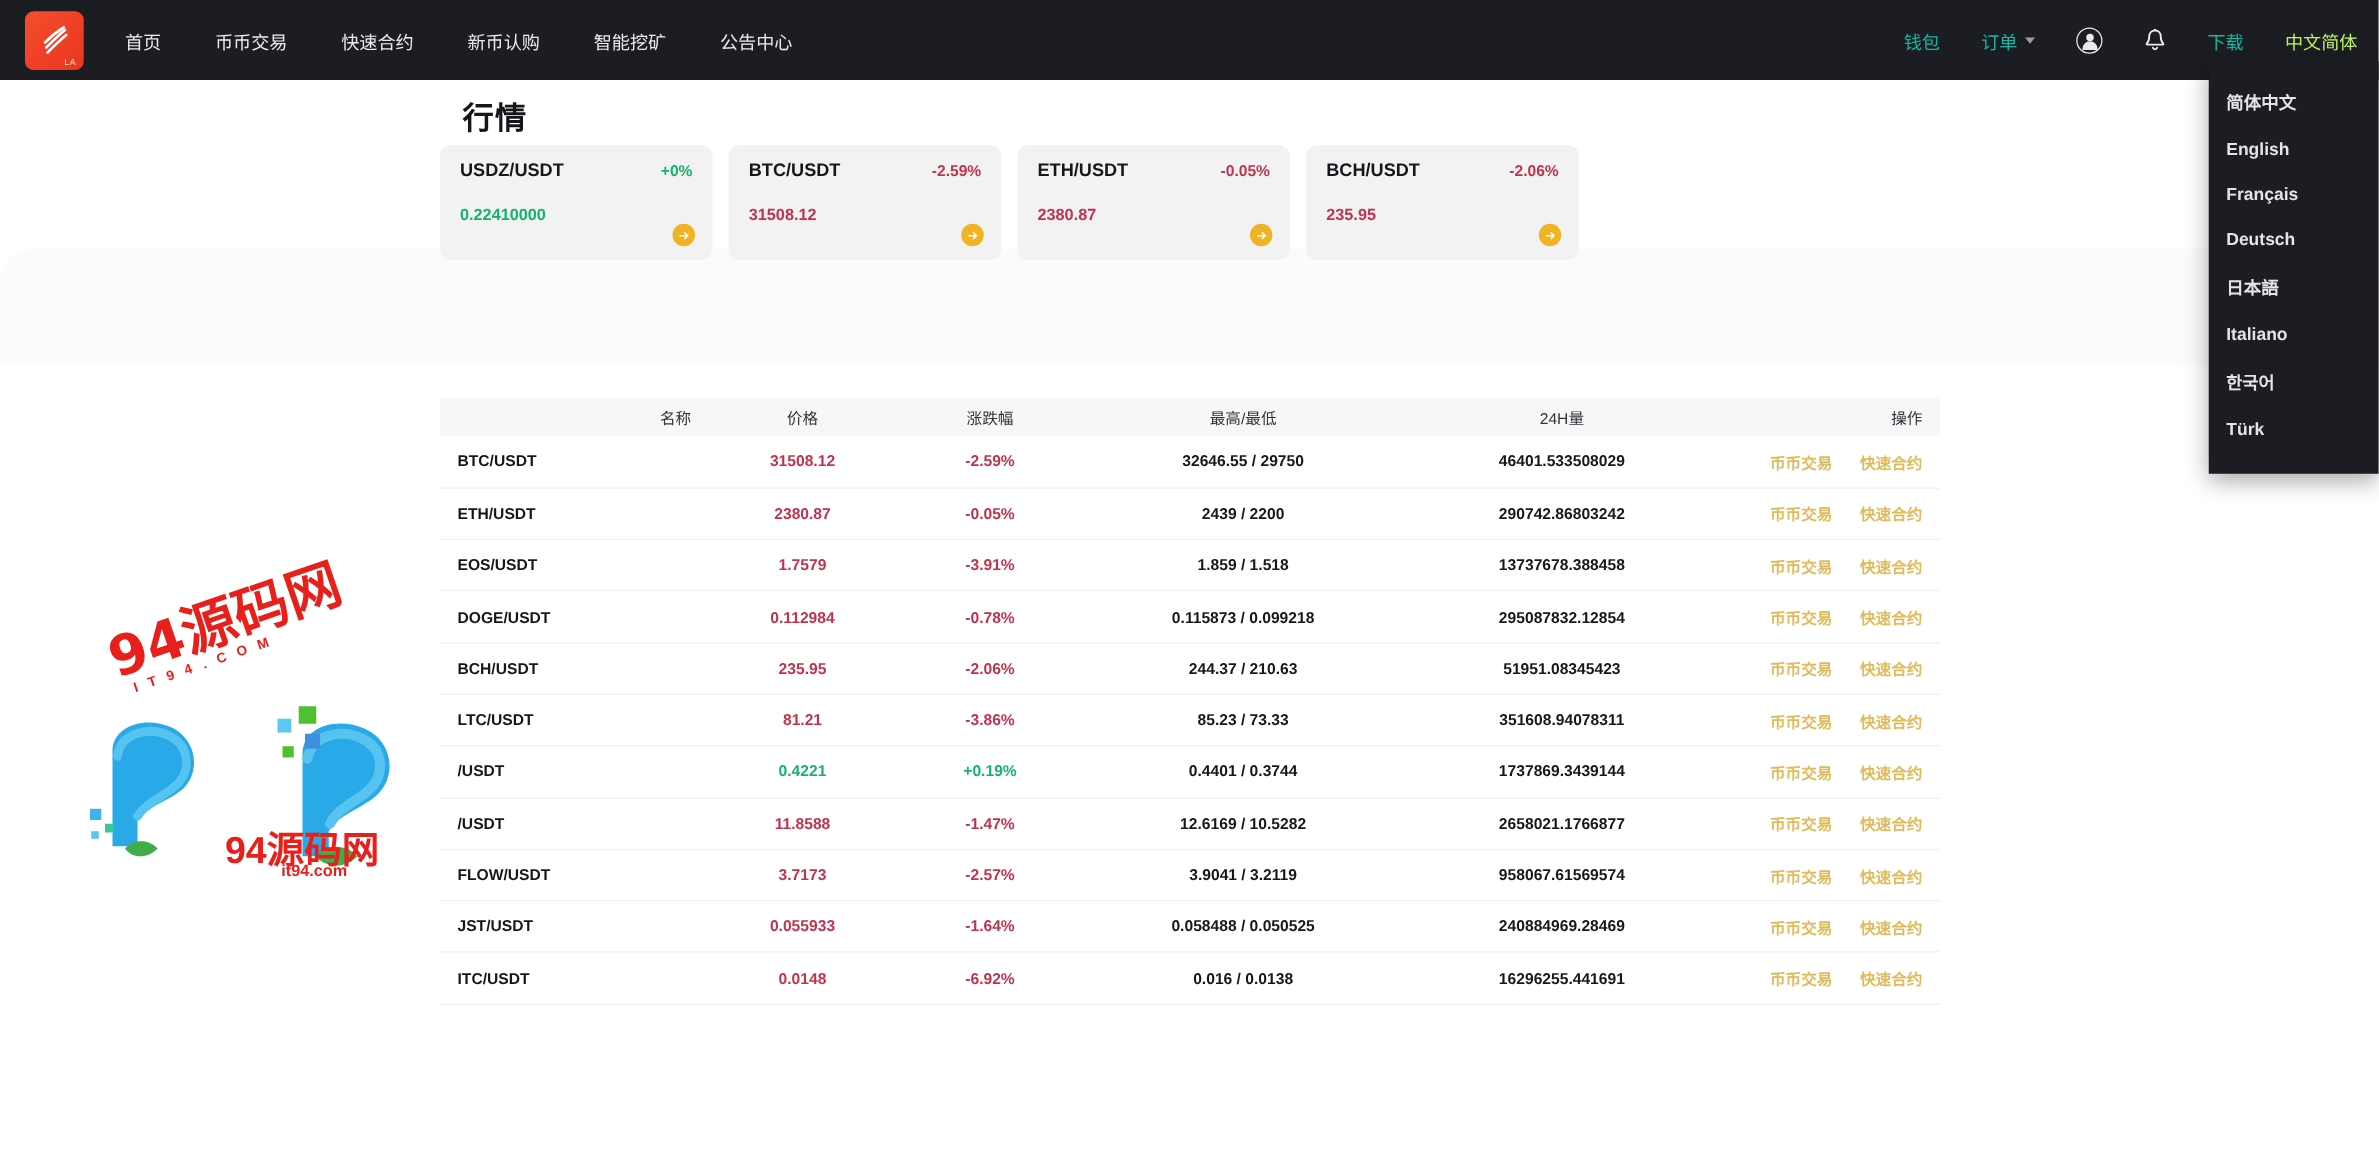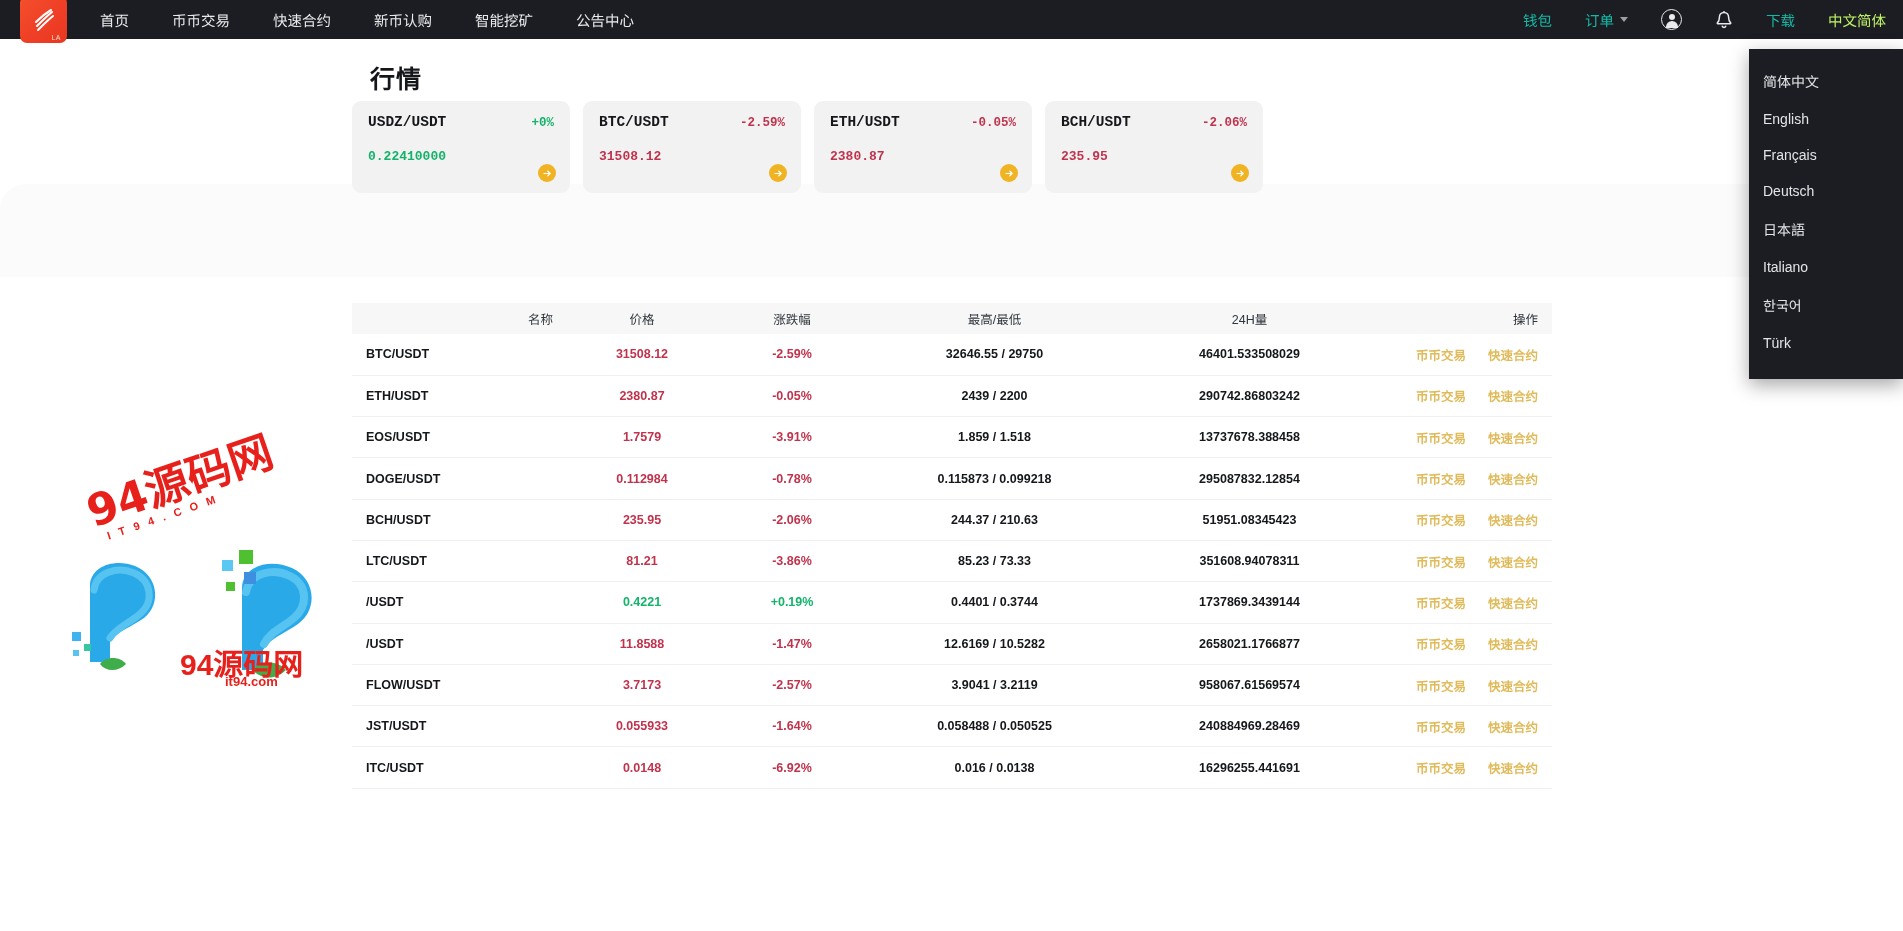--- a/index.html
+++ b/index.html
@@ -6,21 +6,21 @@
   *{box-sizing:border-box;margin:0;padding:0;}
   html,body{width:1903px;height:931px;overflow:hidden;}
   body{
     font-family:"Liberation Sans","DejaVu Sans",sans-serif;
     background:#ffffff;
     position:relative;
   }
 
   
   .navbar{
-    position:absolute;top:0;left:0;width:1903px;height:39px;
+    position:absolute;top:0;left:0;width:1903px;height:64px;
     background:#1b1d22;
     display:flex;align-items:center;
     z-index:60;
   }
   .logo{
     width:47px;height:47px;margin-left:20px;
     border-radius:7px;
     background:linear-gradient(135deg,#f4502c 0%,#ef3f26 55%,#e8381f 100%);
     position:relative;flex:none;
     display:flex;align-items:center;justify-content:center;
@@ -62,35 +62,36 @@
     content:"";position:absolute;left:50%;bottom:1.5px;
     transform:translateX(-50%);
     width:12px;height:7px;border-radius:6px 6px 0 0;background:#e9eaec;
   }
   .bell{position:relative;width:18px;height:20px;display:block;}
   .bell svg{display:block;}
   .lang-current{color:#bef264;}
 
   
   .lang-menu{
-    position:absolute;top:49px;right:0;width:154px;
+    position:absolute;top:49px;right:0;width:136px;
     background:#1b1d22;
     padding:12px 0 18px 0;
     z-index:80;
     box-shadow:0 6px 18px rgba(0,0,0,.35);
+    font-weight:bold;
   }
   .lang-item{
     color:#e3e4e7;font-size:14px;
     padding:10px 0 10px 14px;
     cursor:pointer;white-space:nowrap;
   }
 
   
   .page{
-    position:absolute;top:34px;left:0;width:1903px;height:882px;
+    position:absolute;top:49px;left:0;width:1903px;height:882px;
     background:#ffffff;
     overflow:hidden;
   }
   .hero{
     position:absolute;top:0;left:0;width:1903px;height:243px;
     background:#ffffff;
   }
   .hero::after{
     content:"";position:absolute;left:0;top:150px;width:1903px;height:93px;
     background:#fbfbfb;
@@ -98,21 +99,21 @@
   }
   .hero-inner{position:relative;z-index:3;}
   .page-title{
     position:absolute;left:370px;top:25px;
     font-size:25px;font-weight:700;color:#14161a;
     letter-spacing:1px;
   }
 
   .cards{
     position:absolute;left:352px;top:67px;
-    display:flex;gap:13px;z-index:4;font-family:Liberation Mono, monospace;
+    display:flex;gap:13px;z-index:4;
   }
   .card{
     width:218px;height:92px;
     background:#f2f2f2;border-radius:9px;
     padding:13px 16px 0 16px;
     position:relative;
   }
   .card-top{display:flex;justify-content:space-between;align-items:baseline;}
   .card-pair{font-size:14.5px;font-weight:700;color:#15171b;}
   .card-chg{font-size:12.5px;font-weight:700;}

